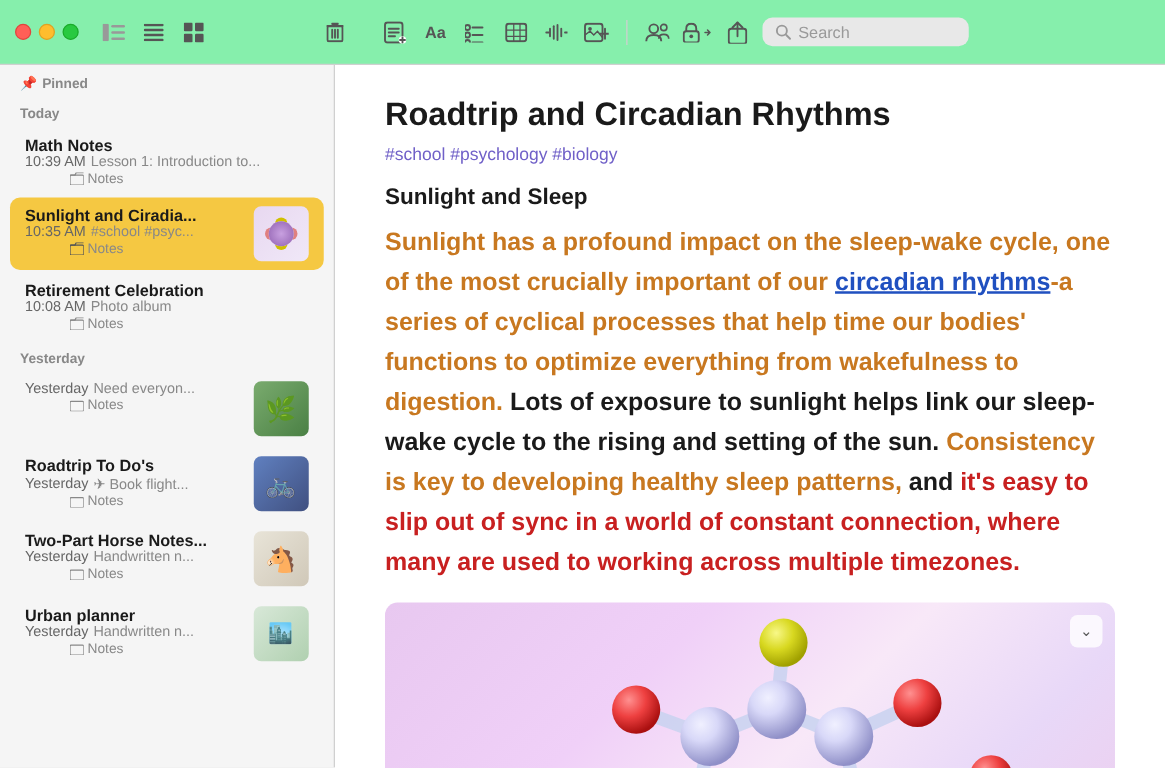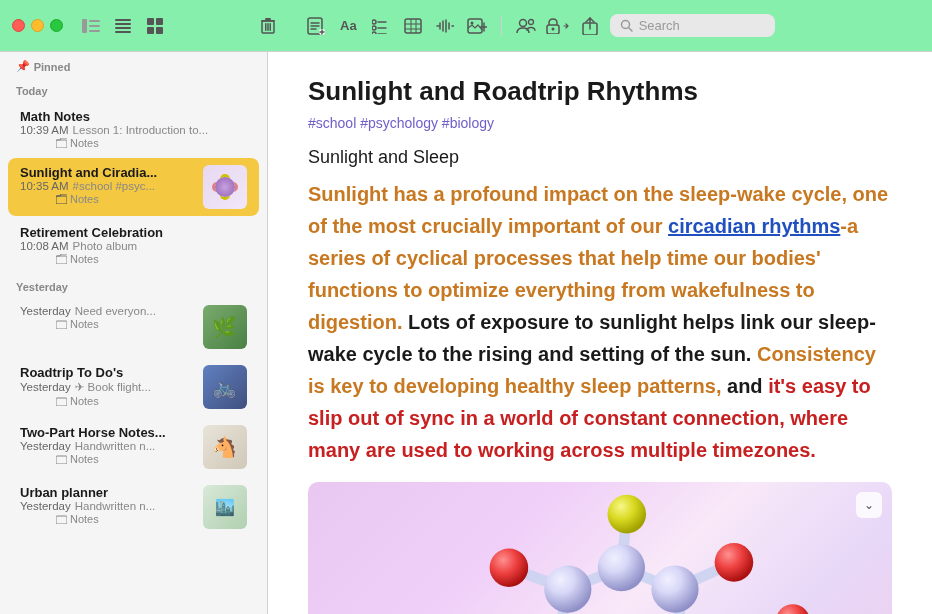--- a/index.html
+++ b/index.html
@@ -196,21 +196,21 @@
       line-height: 1.2;
     }
     .note-tags {
       font-size: 14px;
       color: #7060c8;
       font-weight: 500;
       margin-bottom: 16px;
     }
     .note-section-title {
       font-size: 18px;
-      font-weight: 400;
+      font-weight: 700;
       color: #1a1a1a;
       margin-bottom: 10px;
     }
     .note-body {
       font-size: 20px;
       line-height: 1.6;
       color: #1a1a1a;
       margin-bottom: 16px;
       font-weight: bold;
     }
@@ -524,21 +524,21 @@
               <rect x="0" y="2" width="11" height="8" rx="1" fill="none" stroke="#888" stroke-width="1"></rect>
             </svg>
           <span>Notes</span>
         </div>
       </div>
       <div class="note-thumbnail thumb-urban"></div>
     </div>
   </div>
 
   <div class="note-editor">
-    <h1 class="note-main-title">Sunlight and Roadtrip Rhythms</h1>
+    <h1 class="note-main-title">Roadtrip and Circadian Rhythms</h1>
     <div class="note-tags">#school #psychology #biology</div>
     <h2 class="note-section-title">Sunlight and Sleep</h2>
     <div class="note-body">
       <span class="text-orange">Sunlight has a profound impact on the sleep-wake cycle, one of the most crucially important of our </span><span class="text-blue text-underline">circadian rhythms</span><span class="text-orange">-a series of cyclical processes that help time our bodies' functions to optimize everything from wakefulness to digestion.</span><span> Lots of exposure to sunlight helps link our sleep-wake cycle to the rising and setting of the sun. </span><span class="text-orange">Consistency is key to developing healthy sleep patterns,</span><span> and </span><span class="text-red">it's easy to slip out of sync in a world of constant connection, where many are used to working across multiple timezones.</span>
     </div>
 
     <div class="note-image">
       <div class="note-image-expand">⌄</div>
 
       <svg width="500" height="280" viewBox="0 0 500 280" style="position:absolute; top:0; left:0; width:100%; height:100%;">

